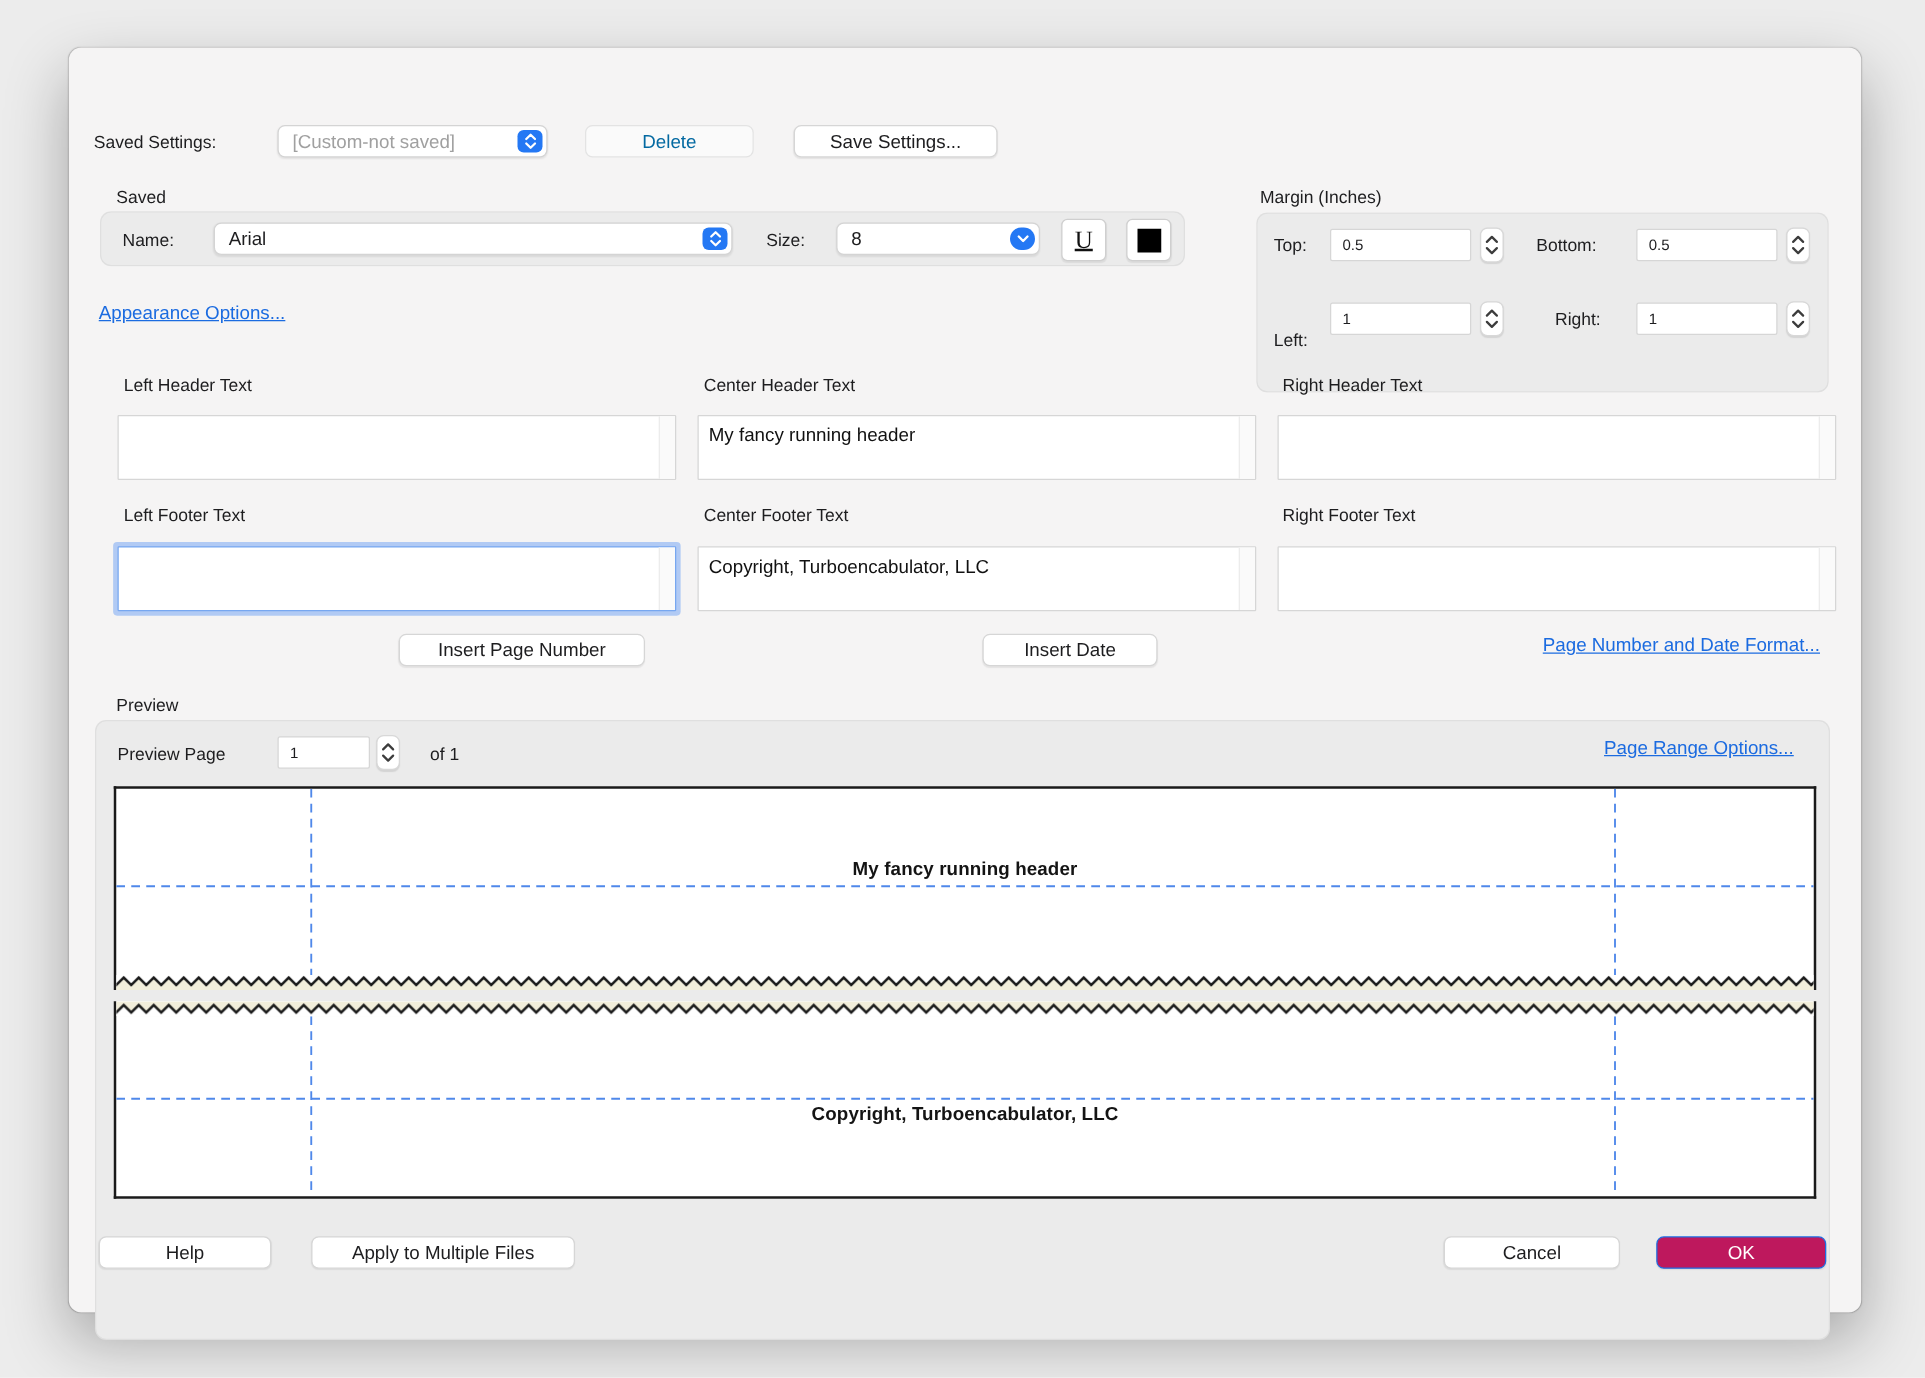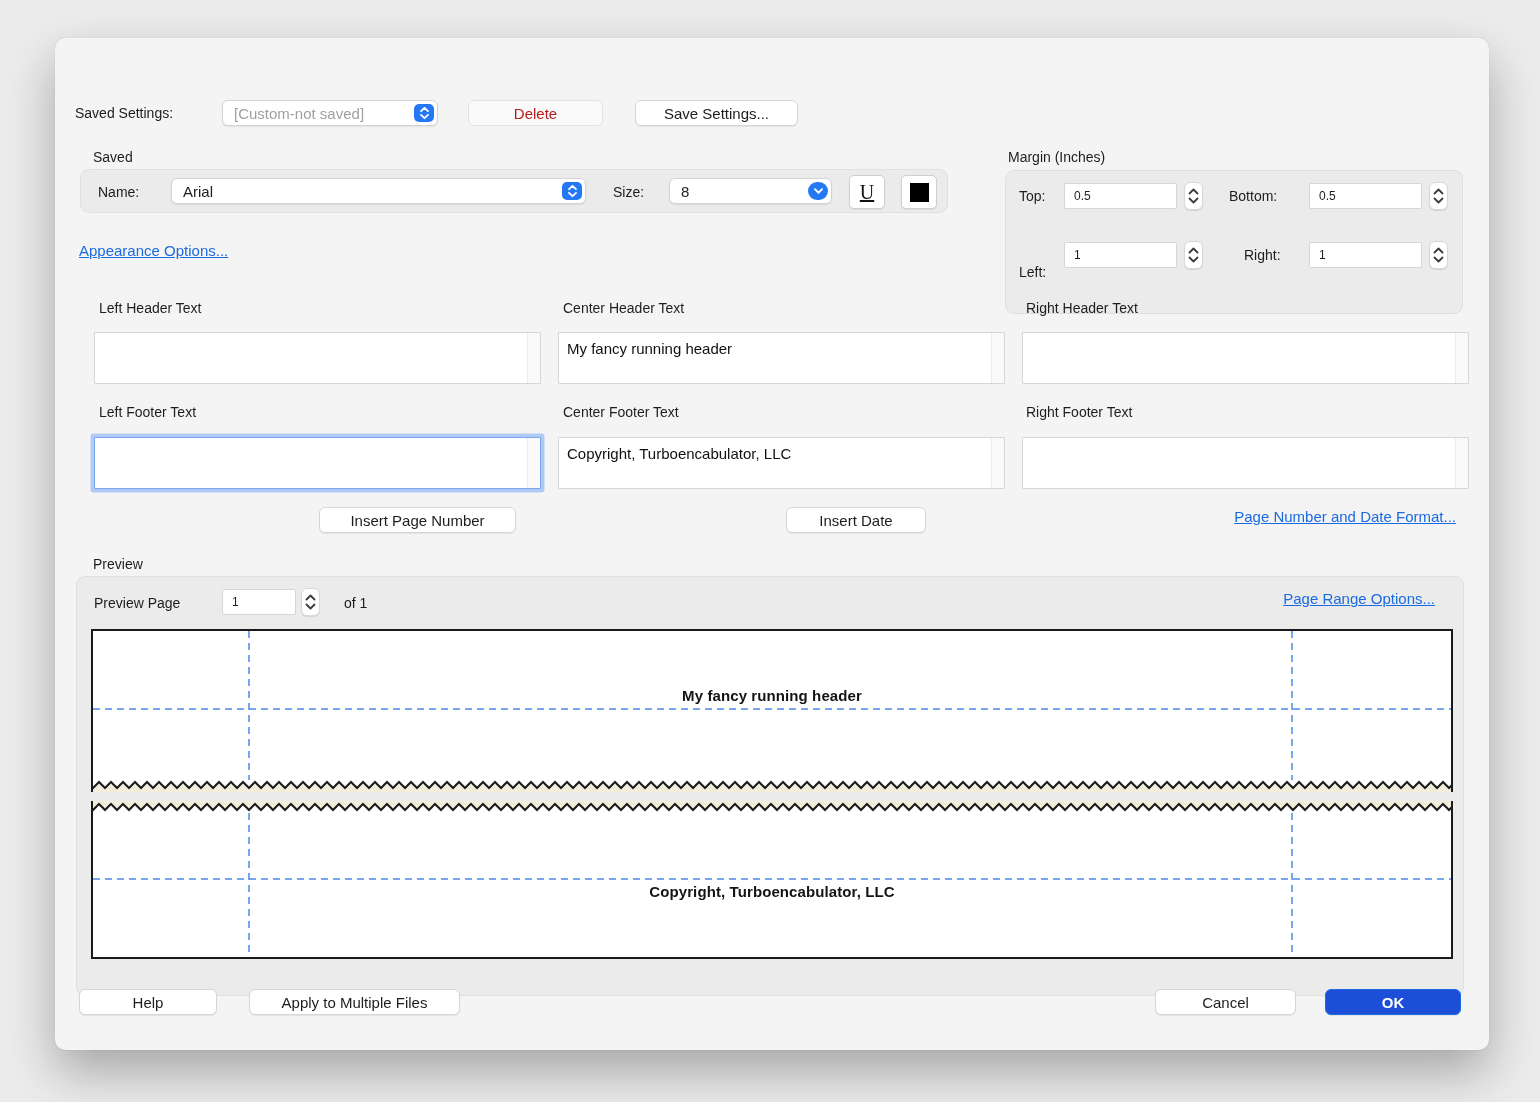--- a/index.html
+++ b/index.html
@@ -34,22 +34,22 @@
   .groupbox { position:absolute; background:#ebebeb; border:1px solid rgba(0,0,0,0.05); border-radius:9px; }
 
   .btn {
     position:absolute; height:26px;
     background:#fff; border:1px solid #d6d6d6; border-radius:6px;
     box-shadow:0 1px 1px rgba(0,0,0,0.07);
     font-size:15px; color:#1d1d1f;
     display:flex; align-items:center; justify-content:center;
     cursor:pointer; white-space:nowrap;
   }
-  .btn.disabled { color:#b91c1c; background:#fafafa; border-color:#e3e3e3; box-shadow:none; cursor:default; }
-  .btn.primary { background:#1d4ed8; border-color:#1d6ce2; color:#fff; font-weight:700; }
+  .btn.disabled { color:#0369a1; background:#fafafa; border-color:#e3e3e3; box-shadow:none; cursor:default; }
+  .btn.primary { background:#be185d; border-color:#1d6ce2; color:#fff; font-weight:400; }
 
   .popup {
     position:absolute; height:26px; background:#fff;
     border:1px solid #d4d4d4; border-radius:6px;
     box-shadow:0 1px 1.5px rgba(0,0,0,0.08);
     display:flex; align-items:center; font-size:15px;
     padding:0 30px 0 11px; cursor:pointer; white-space:nowrap;
   }
   .popup .accent {
     position:absolute; right:3px; top:3px; width:20px; height:18px;
@@ -229,21 +229,21 @@
   <div class="field" style="left:967px; top:399px; width:447px;">
     <textarea style=""></textarea>
     <div class="scrolltrack"></div>
   </div>
 
   <div class="btn" style="left:264px; top:469px; width:197px;">Insert Page Number</div>
   <div class="btn" style="left:731px; top:469px; width:140px;">Insert Date</div>
   <div class="link" style="right:33px; top:470px;">Page Number and Date Format...</div>
 
   <div class="lbl" style="left:38px; top:516px;">Preview</div>
-  <div class="groupbox" style="left:21px; top:538px; width:1388px; height:420px;">
+  <div class="groupbox" style="left:21px; top:538px; width:1388px; height:496px;">
     <div class="lbl" style="left:17px; top:16px; position:absolute;">Preview Page</div>
     <input class="num-input" style="left: 145px; top: 12px; width: 74px;" value="1">
     <div class="stepper" style="left:224px; top:11px;">
       <svg width="11" height="7" viewBox="0 0 11 7">
           <path d="M1.5 5.5 L5.5 1.5 L9.5 5.5" fill="none" stroke="#3c3c3c" stroke-width="1.8" stroke-linecap="round" stroke-linejoin="round"></path>
         </svg>
       <svg width="11" height="7" viewBox="0 0 11 7">
           <path d="M1.5 1.5 L5.5 5.5 L9.5 1.5" fill="none" stroke="#3c3c3c" stroke-width="1.8" stroke-linecap="round" stroke-linejoin="round"></path>
         </svg>
     </div>

